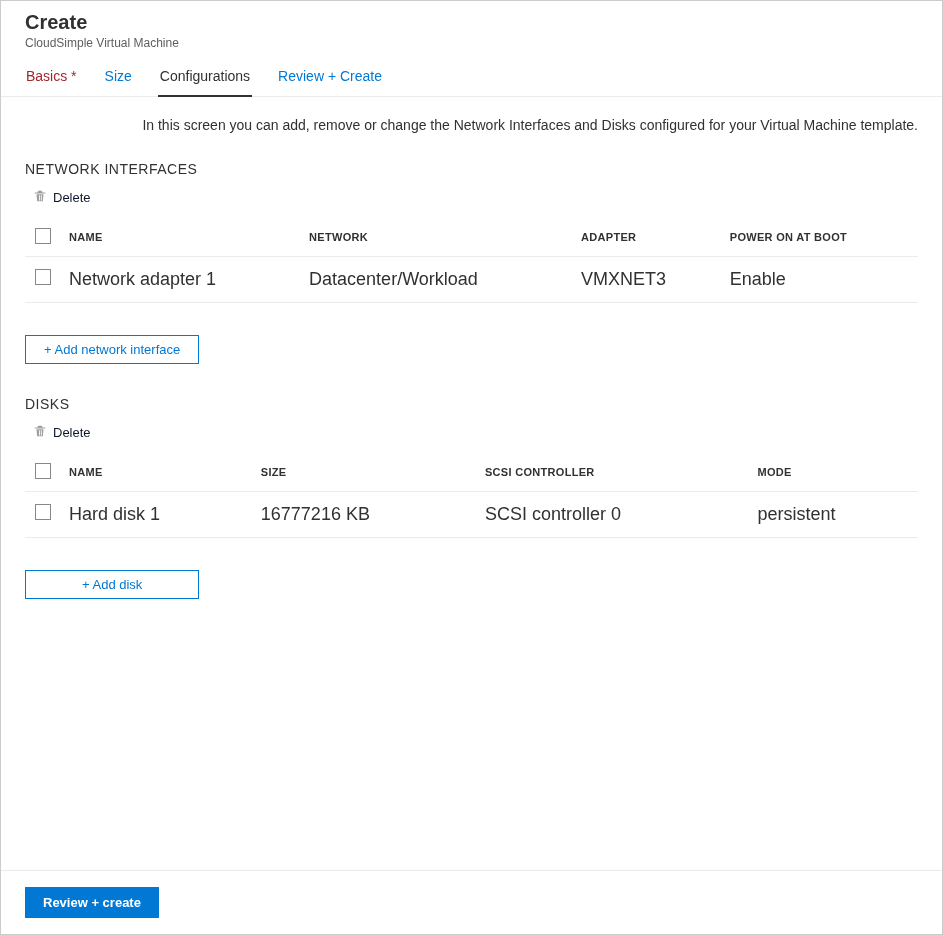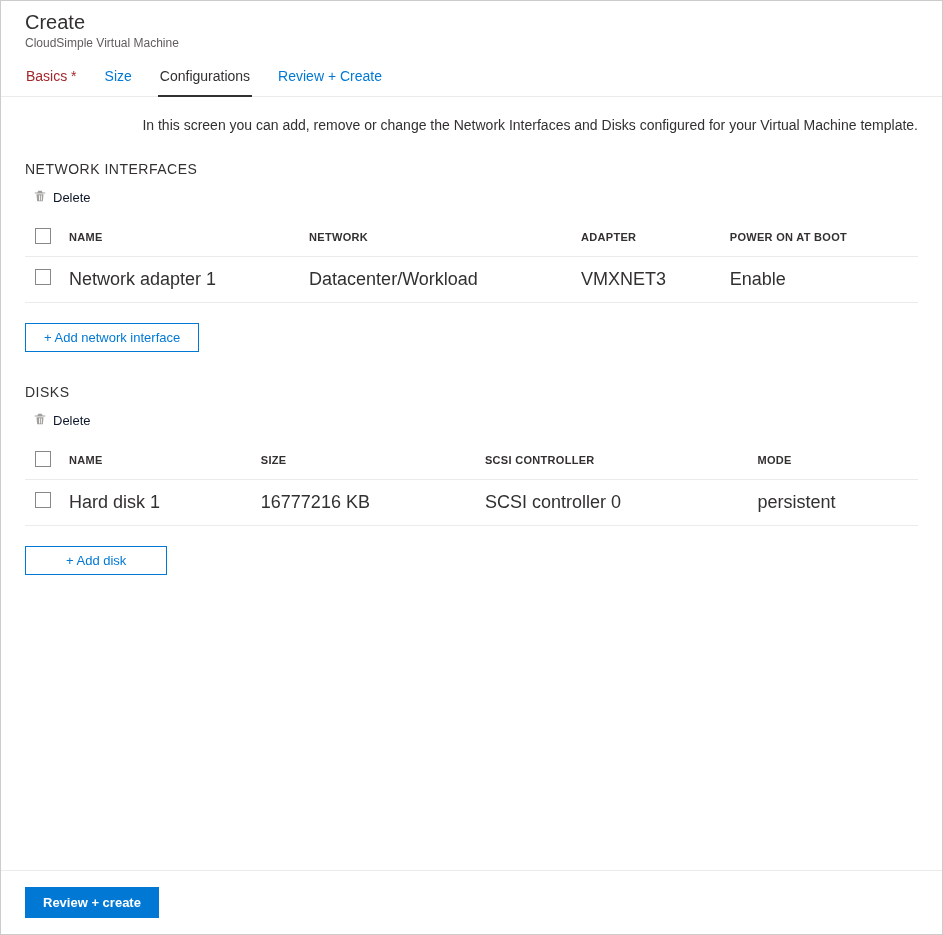--- a/index.html
+++ b/index.html
@@ -8,21 +8,21 @@
   font-size: 13px;
   color: #323130;
   background: #fff;
   width: 943px;
   height: 935px;
   border: 1px solid #ccc;
   display: flex;
   flex-direction: column;
 }
 .header { padding: 10px 24px 8px 24px; }
-.page-title { font-size: 20px; font-weight: 400; color: #323130; }
+.page-title { font-size: 20px; font-weight: 700; color: #323130; }
 .page-subtitle { font-size: 12px; color: #605e5c; margin-top: 2px; }
 .tabs {
   display: flex;
   gap: 24px;
   padding: 0 8px 0 23px;
   border-bottom: 1px solid #edebe9;
 }
 .tab {
   padding: 10px 2px 12px 2px;
   font-size: 14px;
@@ -38,21 +38,21 @@
   position: absolute;
   left: 0; right: 0; bottom: -1px;
   height: 2px;
   background: #323130;
 }
 .content { padding: 20px 24px; flex: 1; overflow: auto; }
 .desc { font-size: 14px; margin-bottom: 28px; text-align: right; }
 .section-title { font-size: 14px; font-weight: 400; letter-spacing: 0.5px; margin-bottom: 12px; }
 .delete-row { display: flex; align-items: center; gap: 6px; color: #0f172a; margin: 0 0 12px 8px; font-size: 13px; }
 .delete-row svg { width: 14px; height: 14px; fill: #a19f9d; }
-table { width: 100%; border-collapse: collapse; margin-bottom: 20px; }
+table { width: 100%; border-collapse: collapse; margin-bottom: 32px; }
 th {
   text-align: left;
   font-size: 11px;
   font-weight: 700;
   letter-spacing: 0.3px;
   padding: 10px 8px;
   border-bottom: 1px solid #edebe9;
   color: #323130;
 }
 td {
@@ -165,18 +165,18 @@
     <tbody>
       <tr>
         <td class="check-col"><span class="checkbox"></span></td>
         <td>Hard disk 1</td>
         <td>16777216 KB</td>
         <td>SCSI controller 0</td>
         <td>persistent</td>
       </tr>
     </tbody>
   </table>
-  <button class="add-btn" style="padding:6px 40px">+ Add disk</button>
+  <button class="add-btn" style="padding:6px 56px">+ Add disk</button>
 </div>
 
 <div class="footer">
   <button class="primary-btn">Review + create</button>
 </div>
 
 </body></html>

